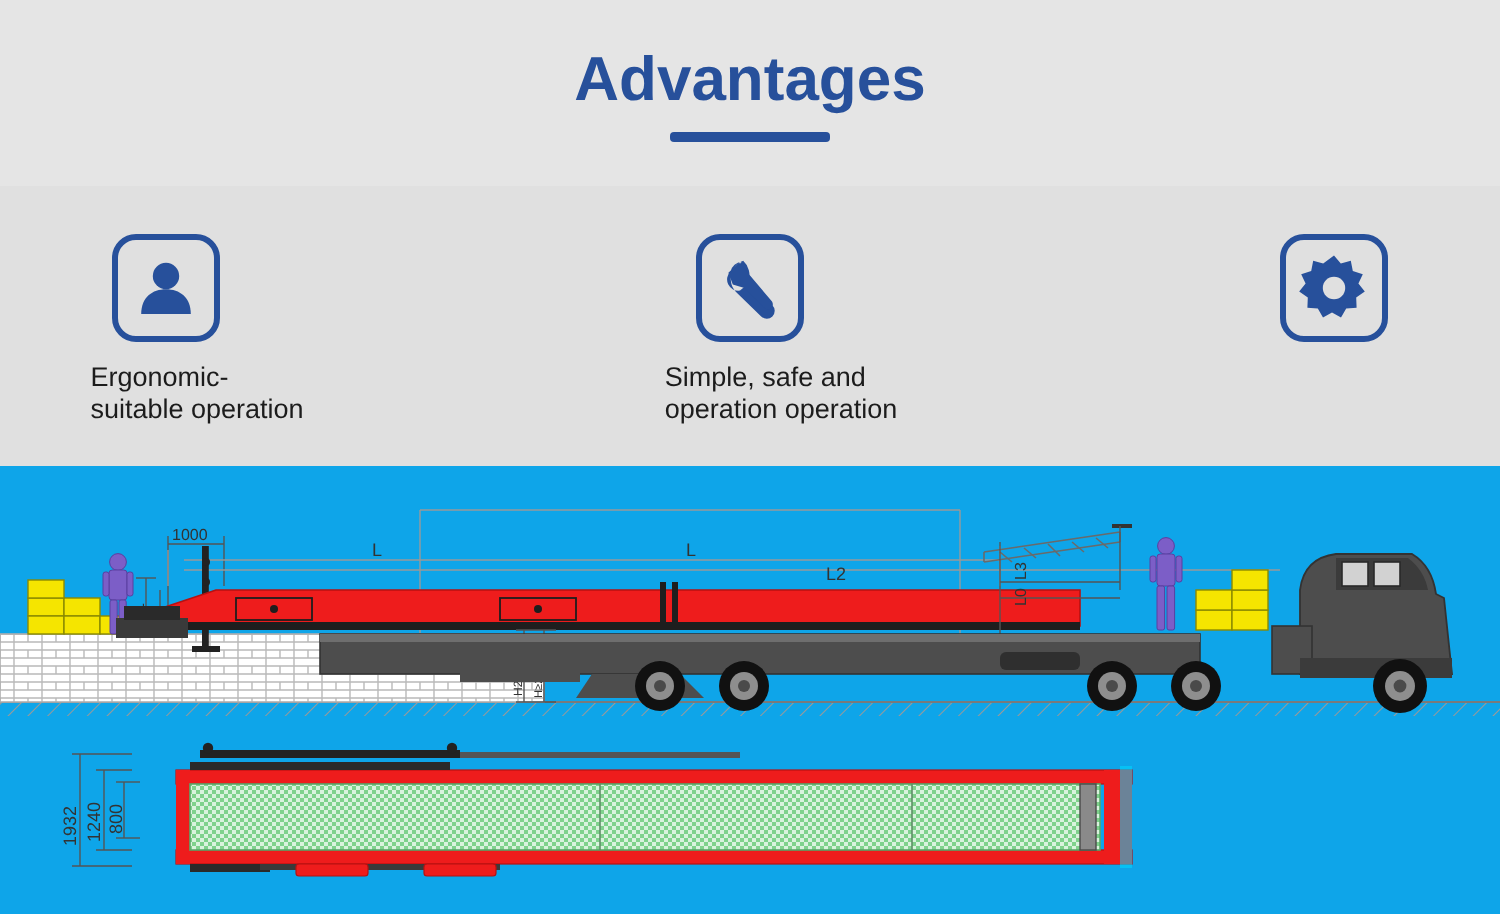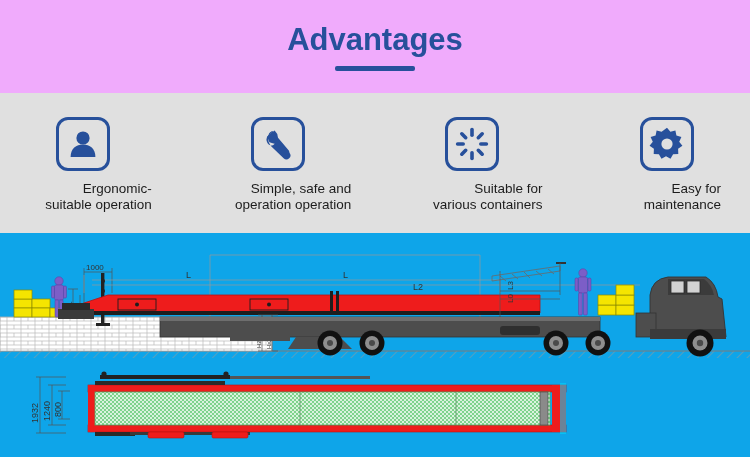--- a/index.html
+++ b/index.html
@@ -21,21 +21,21 @@
     background: #ffffff;
   }
 
   
   .title-area {
     position: absolute;
     left: 0;
     top: 0;
     width: 750px;
     height: 93px;
-    background: #f0abfc;
+    background: #e5e5e5;
   }
   .page-title {
     position: absolute;
     left: 0;
     top: 22px;
     width: 750px;
     text-align: center;
     font-size: 31px;
     font-weight: bold;
     color: #27509b;
@@ -83,21 +83,21 @@
     align-items: center;
     justify-content: center;
     box-sizing: border-box;
   }
   .feature-icon-box svg { display: block; }
   .feature-label {
     margin-top: 10px;
     font-size: 13.5px;
     line-height: 16px;
     color: #1c1c1c;
-    text-align: right;
+    text-align: left;
     white-space: pre-line;
     font-family: "Liberation Sans", sans-serif;
     margin-left: 31px;
   }
 
   
   .drawing {
     position: absolute;
     left: 0;
     top: 233px;
@@ -136,49 +136,29 @@
           <path d="M13.6 3.4 A9.6 9.6 0 0 0 10.4 19.4 L22.6 31.2 A3.9 3.9 0 0 0 28.2 25.6 L16.2 13.6 A9.6 9.6 0 0 0 13.6 3.4 Z
                    M7.4 8.6 A5.6 5.6 0 0 1 12.8 4.0 L8.2 8.8 L10.2 14.0 L15.2 15.6 L12.0 18.3 A5.6 5.6 0 0 1 7.4 8.6 Z" fill="#27509b"></path>
           <path d="M11.5 4.2 L6.2 9.4 L8.4 15.3 L14.2 17.0 L24.5 27.4 A2.6 2.6 0 0 0 28.0 23.8 Z" fill="#27509b"></path>
         </svg>
       </div>
       <div class="feature-label">Simple, safe and
 operation operation</div>
     </div>
 
 
-    <div class="feature">
-      <div class="feature-icon-box">
-        <svg width="34" height="34" viewBox="0 0 34 34">
-          <g stroke="#27509b" stroke-width="3.6" stroke-linecap="round">
-            <line x1="17" y1="2.6" x2="17" y2="8.2"></line>
-            <line x1="17" y1="25.8" x2="17" y2="31.4"></line>
-            <line x1="2.6" y1="17" x2="8.2" y2="17"></line>
-            <line x1="25.8" y1="17" x2="31.4" y2="17"></line>
-            <line x1="6.8" y1="6.8" x2="10.7" y2="10.7"></line>
-            <line x1="23.3" y1="23.3" x2="27.2" y2="27.2"></line>
-            <line x1="27.2" y1="6.8" x2="23.3" y2="10.7"></line>
-            <line x1="10.7" y1="23.3" x2="6.8" y2="27.2"></line>
-          </g>
-        </svg>
-      </div>
-      <div class="feature-label">Suitable for
-various containers</div>
-    </div>
 
     <div class="feature">
       <div class="feature-icon-box">
         <svg width="36" height="36" viewBox="0 0 36 36">
           <path d="M18 1.8 l3.4 4.0 l5.0 -1.4 l1.0 5.1 l5.0 1.6 l-2.2 4.7 l3.2 4.0 l-4.3 2.9 l0.2 5.2 l-5.2 0.4 l-2.6 4.5
                    l-4.5 -2.5 l-4.5 2.5 l-2.6 -4.5 l-5.2 -0.4 l0.2 -5.2 l-4.3 -2.9 l3.2 -4.0 l-2.2 -4.7 l5.0 -1.6 l1.0 -5.1 l5.0 1.4 Z" fill="#27509b"></path>
           <circle cx="18" cy="18" r="5.6" fill="#e0e0e0"></circle>
         </svg>
       </div>
-      <div class="feature-label">Easy for
-maintenance</div>
     </div>
 
   </div>
 
   <div class="drawing">
     <svg width="750" height="224" viewBox="0 0 750 224">
       <defs>
         <pattern id="brick" width="14" height="8" patternUnits="userSpaceOnUse">
           <rect width="14" height="8" fill="#ffffff"></rect>
           <path d="M0 0 H14 M0 8 H14 M7 0 V8 M0 4 H14 M0 4 V8 M14 4 V8" stroke="#b9b9b9" stroke-width="0.7" fill="none"></path>

